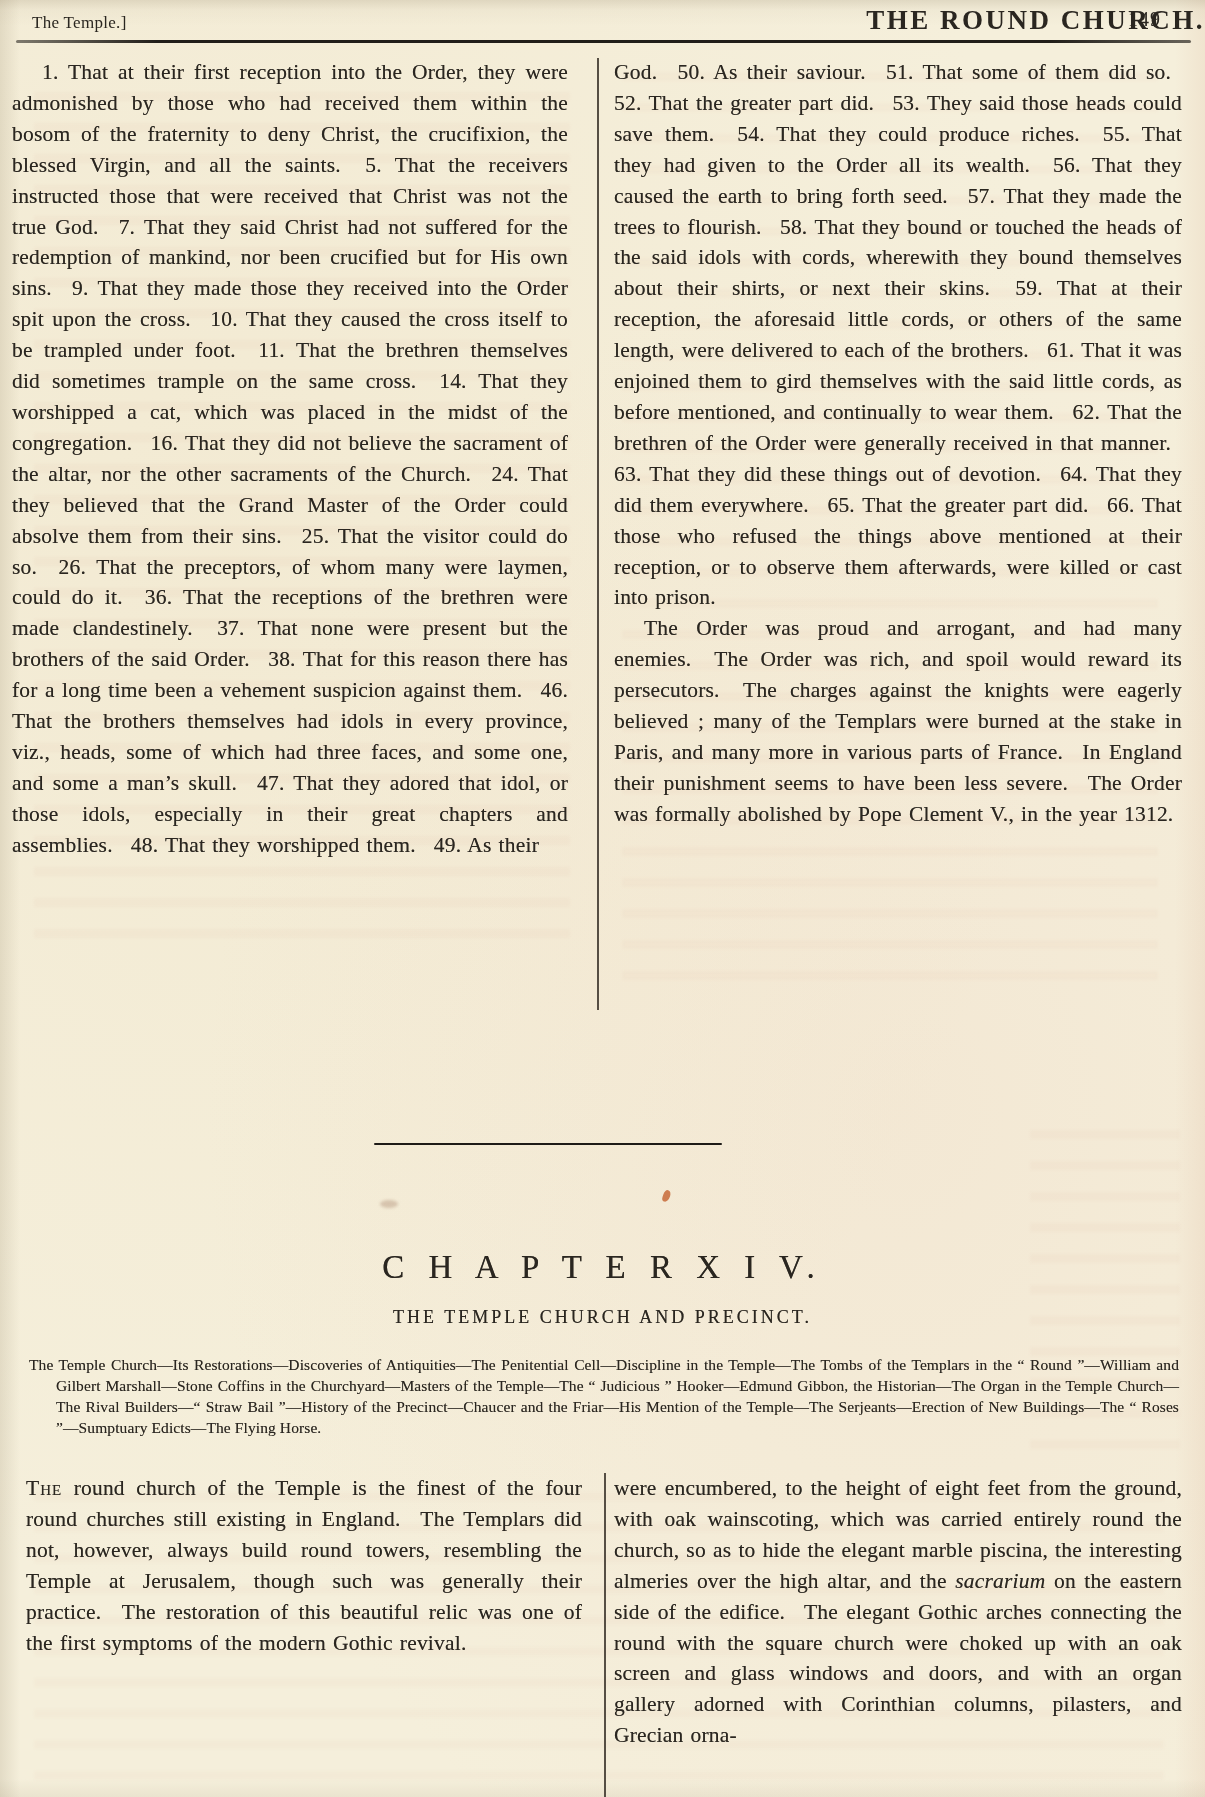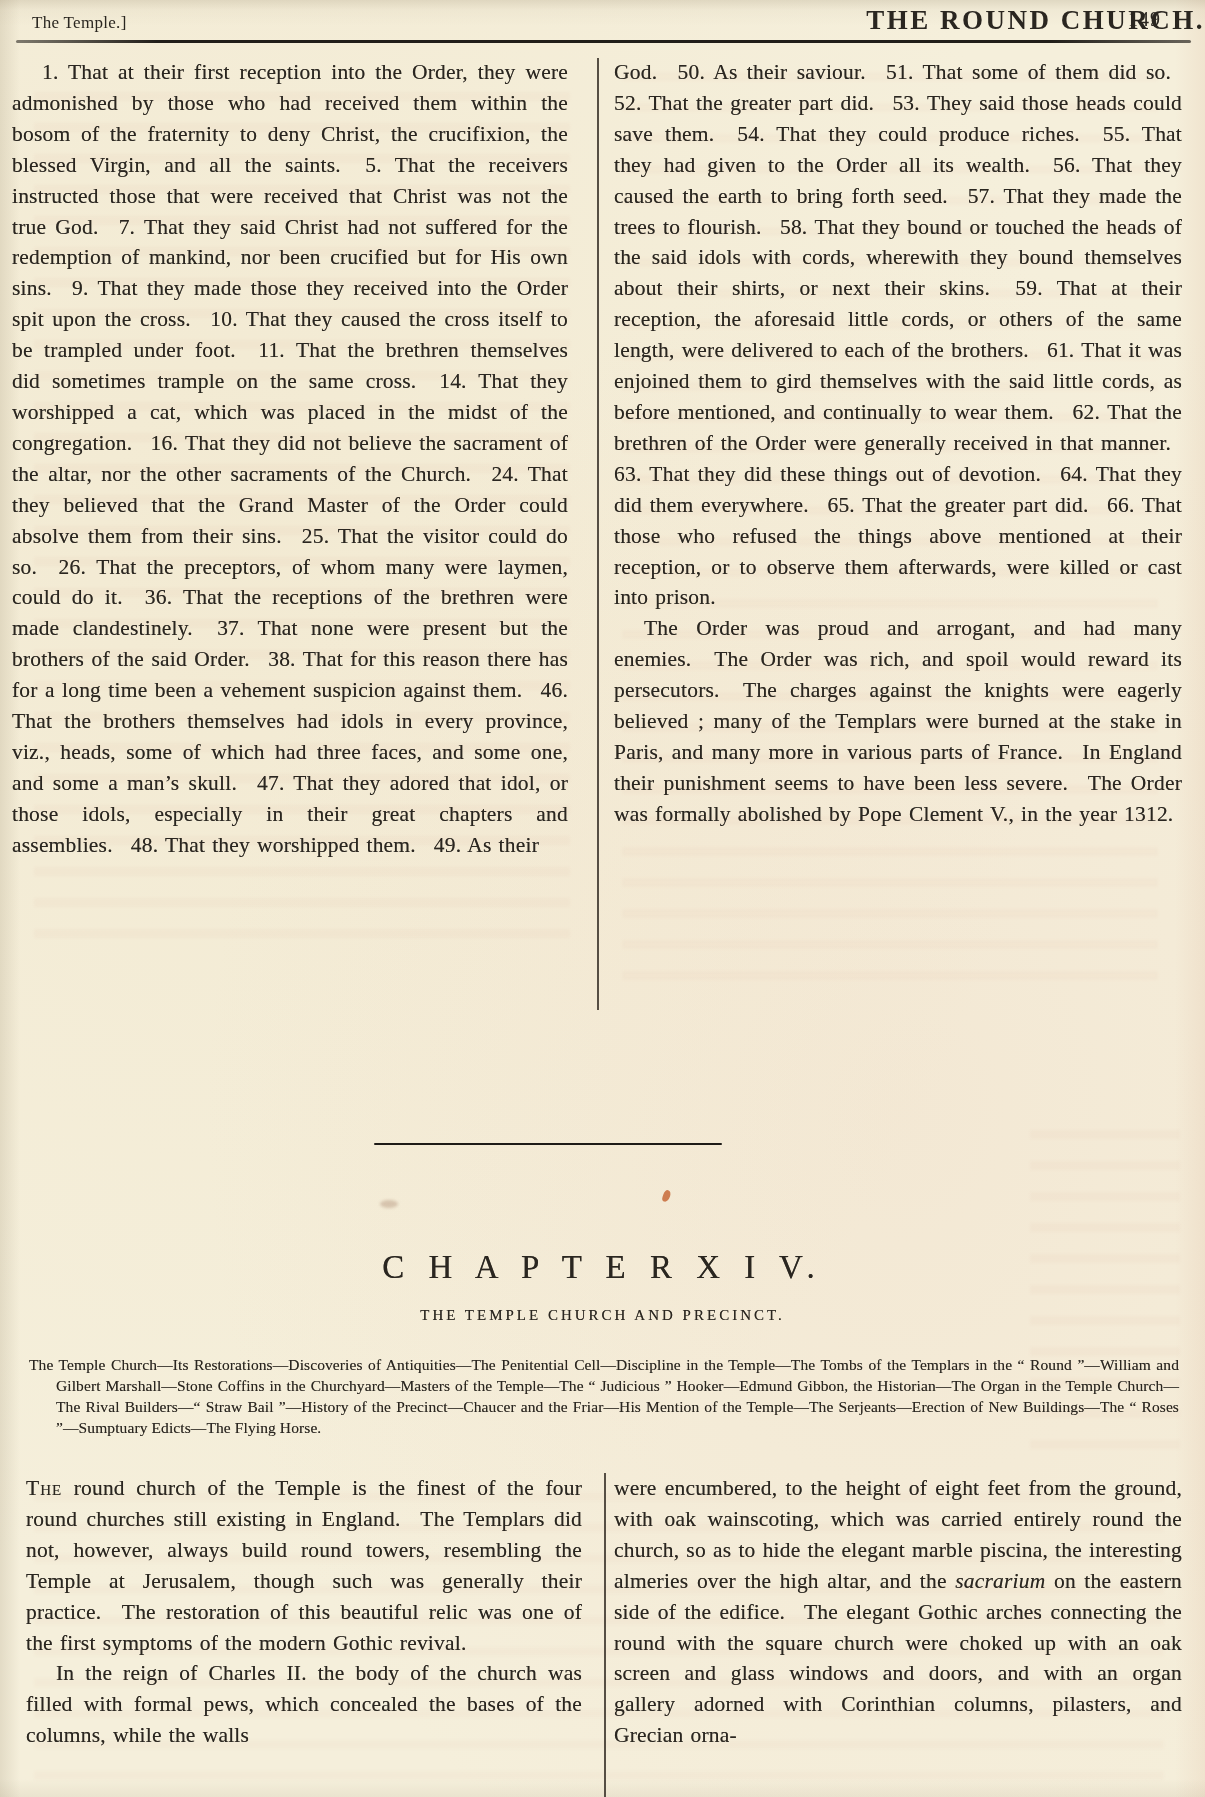--- a/index.html
+++ b/index.html
@@ -67,21 +67,21 @@
 
   .lead-caps { font-variant:small-caps; letter-spacing:1px; }
 
   
   .section-rule { position:absolute; left:374px; top:1143px; width:348px; height:2px;
                   background:#1e1b17; border-radius:2px; }
   .chap-title { position:absolute; left:0; right:0; top:1249px; margin:0; text-align:center;
                 font-size:33px; font-weight:normal; letter-spacing:8px;
                 text-shadow:0 0 .6px rgba(42,38,32,.7); }
   .chap-sub   { position:absolute; left:0; right:0; top:1307px; margin:0; text-align:center;
-                font-size:15px; font-weight:normal; letter-spacing:3px;
+                font-size:18px; font-weight:normal; letter-spacing:3px;
                 text-shadow:0 0 .5px rgba(42,38,32,.6); }
   .chap-summary { position:absolute; left:25px; right:22px; top:1351px; margin:4px;
                   font-size:15.5px; line-height:20.9px; text-align:justify;
                   padding-left:27px; text-indent:-27px; letter-spacing:.1px;
                   text-shadow:0 0 .4px rgba(42,38,32,.5); }
 </style>
 </head>
 <body>
 
 <div class="paper"></div>
@@ -117,21 +117,20 @@
 
   <section>
     <h2 class="chap-title">C H A P T E R   X I V.</h2>
     <h3 class="chap-sub">THE  TEMPLE  CHURCH  AND  PRECINCT.</h3>
     <p class="chap-summary">The Temple Church—Its Restorations—Discoveries of Antiquities—The Penitential Cell—Discipline in the Temple—The Tombs of the Templars in the “ Round ”—William and Gilbert Marshall—Stone Coffins in the Churchyard—Masters of the Temple—The “ Judicious ” Hooker—Edmund Gibbon, the Historian—The Organ in the Temple Church—The Rival Builders—“ Straw Bail ”—History of the Precinct—Chaucer and the Friar—His Mention of the Temple—The Serjeants—Erection of New Buildings—The “ Roses ”—Sumptuary Edicts—The Flying Horse.</p>
   </section>
 
   <section class="bottom-sec">
     <div class="col bot-left">
       <p><span class="lead-caps">The</span><span> round church of the Temple is the finest of the four round churches still existing in England.  The Templars did not, however, always build round towers, resembling the Temple at Jerusalem, though such was generally their practice.  The restoration of this beautiful relic was one of the first symptoms of the modern Gothic revival.</span></p>
-      <p class="indent">In the reign of Charles II. the body of the church was filled with formal pews, which concealed the bases of the columns, while the walls</p>
     </div>
     <div class="vdiv-bottom"></div>
     <div class="col bot-right">
       <p><span>were encumbered, to the height of eight feet from the ground, with oak wainscoting, which was carried entirely round the church, so as to hide the elegant marble piscina, the interesting almeries over the high altar, and the </span><i>sacrarium</i><span> on the eastern side of the edifice.  The elegant Gothic arches connecting the round with the square church were choked up with an oak screen and glass windows and doors, and with an organ gallery adorned with Corinthian columns, pilasters, and Grecian orna-</span></p>
     </div>
   </section>
 
 </div>
 
 </body></html>

